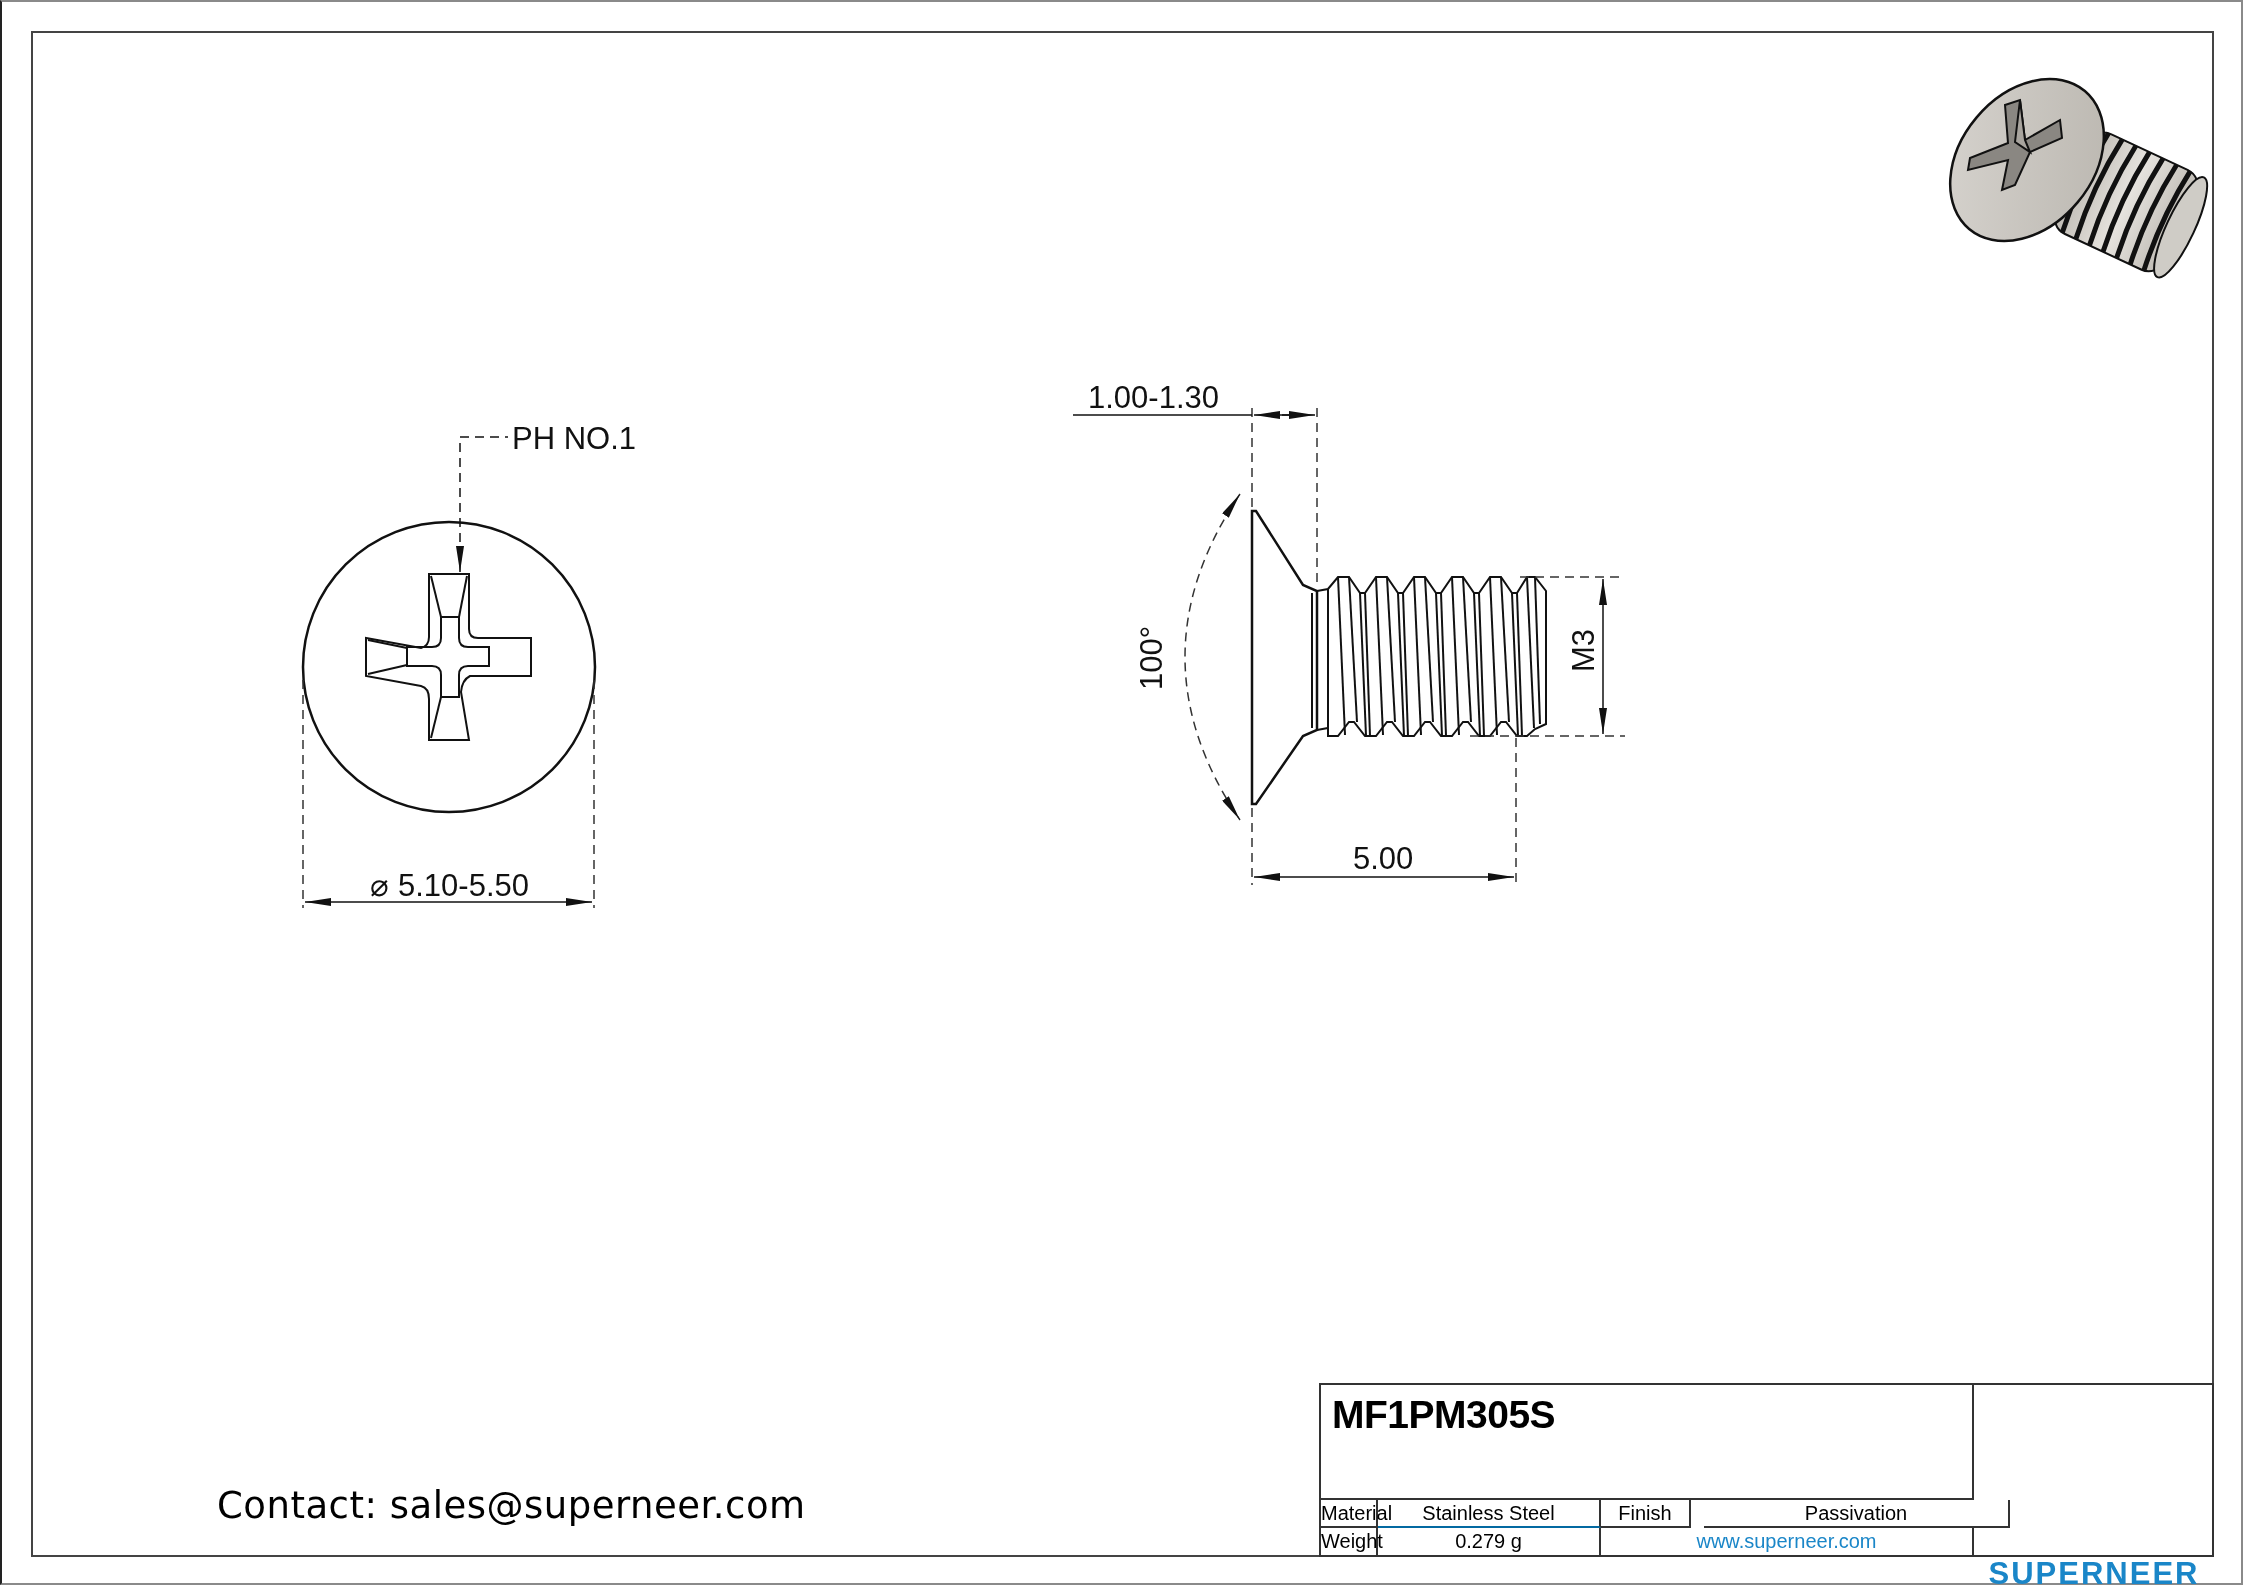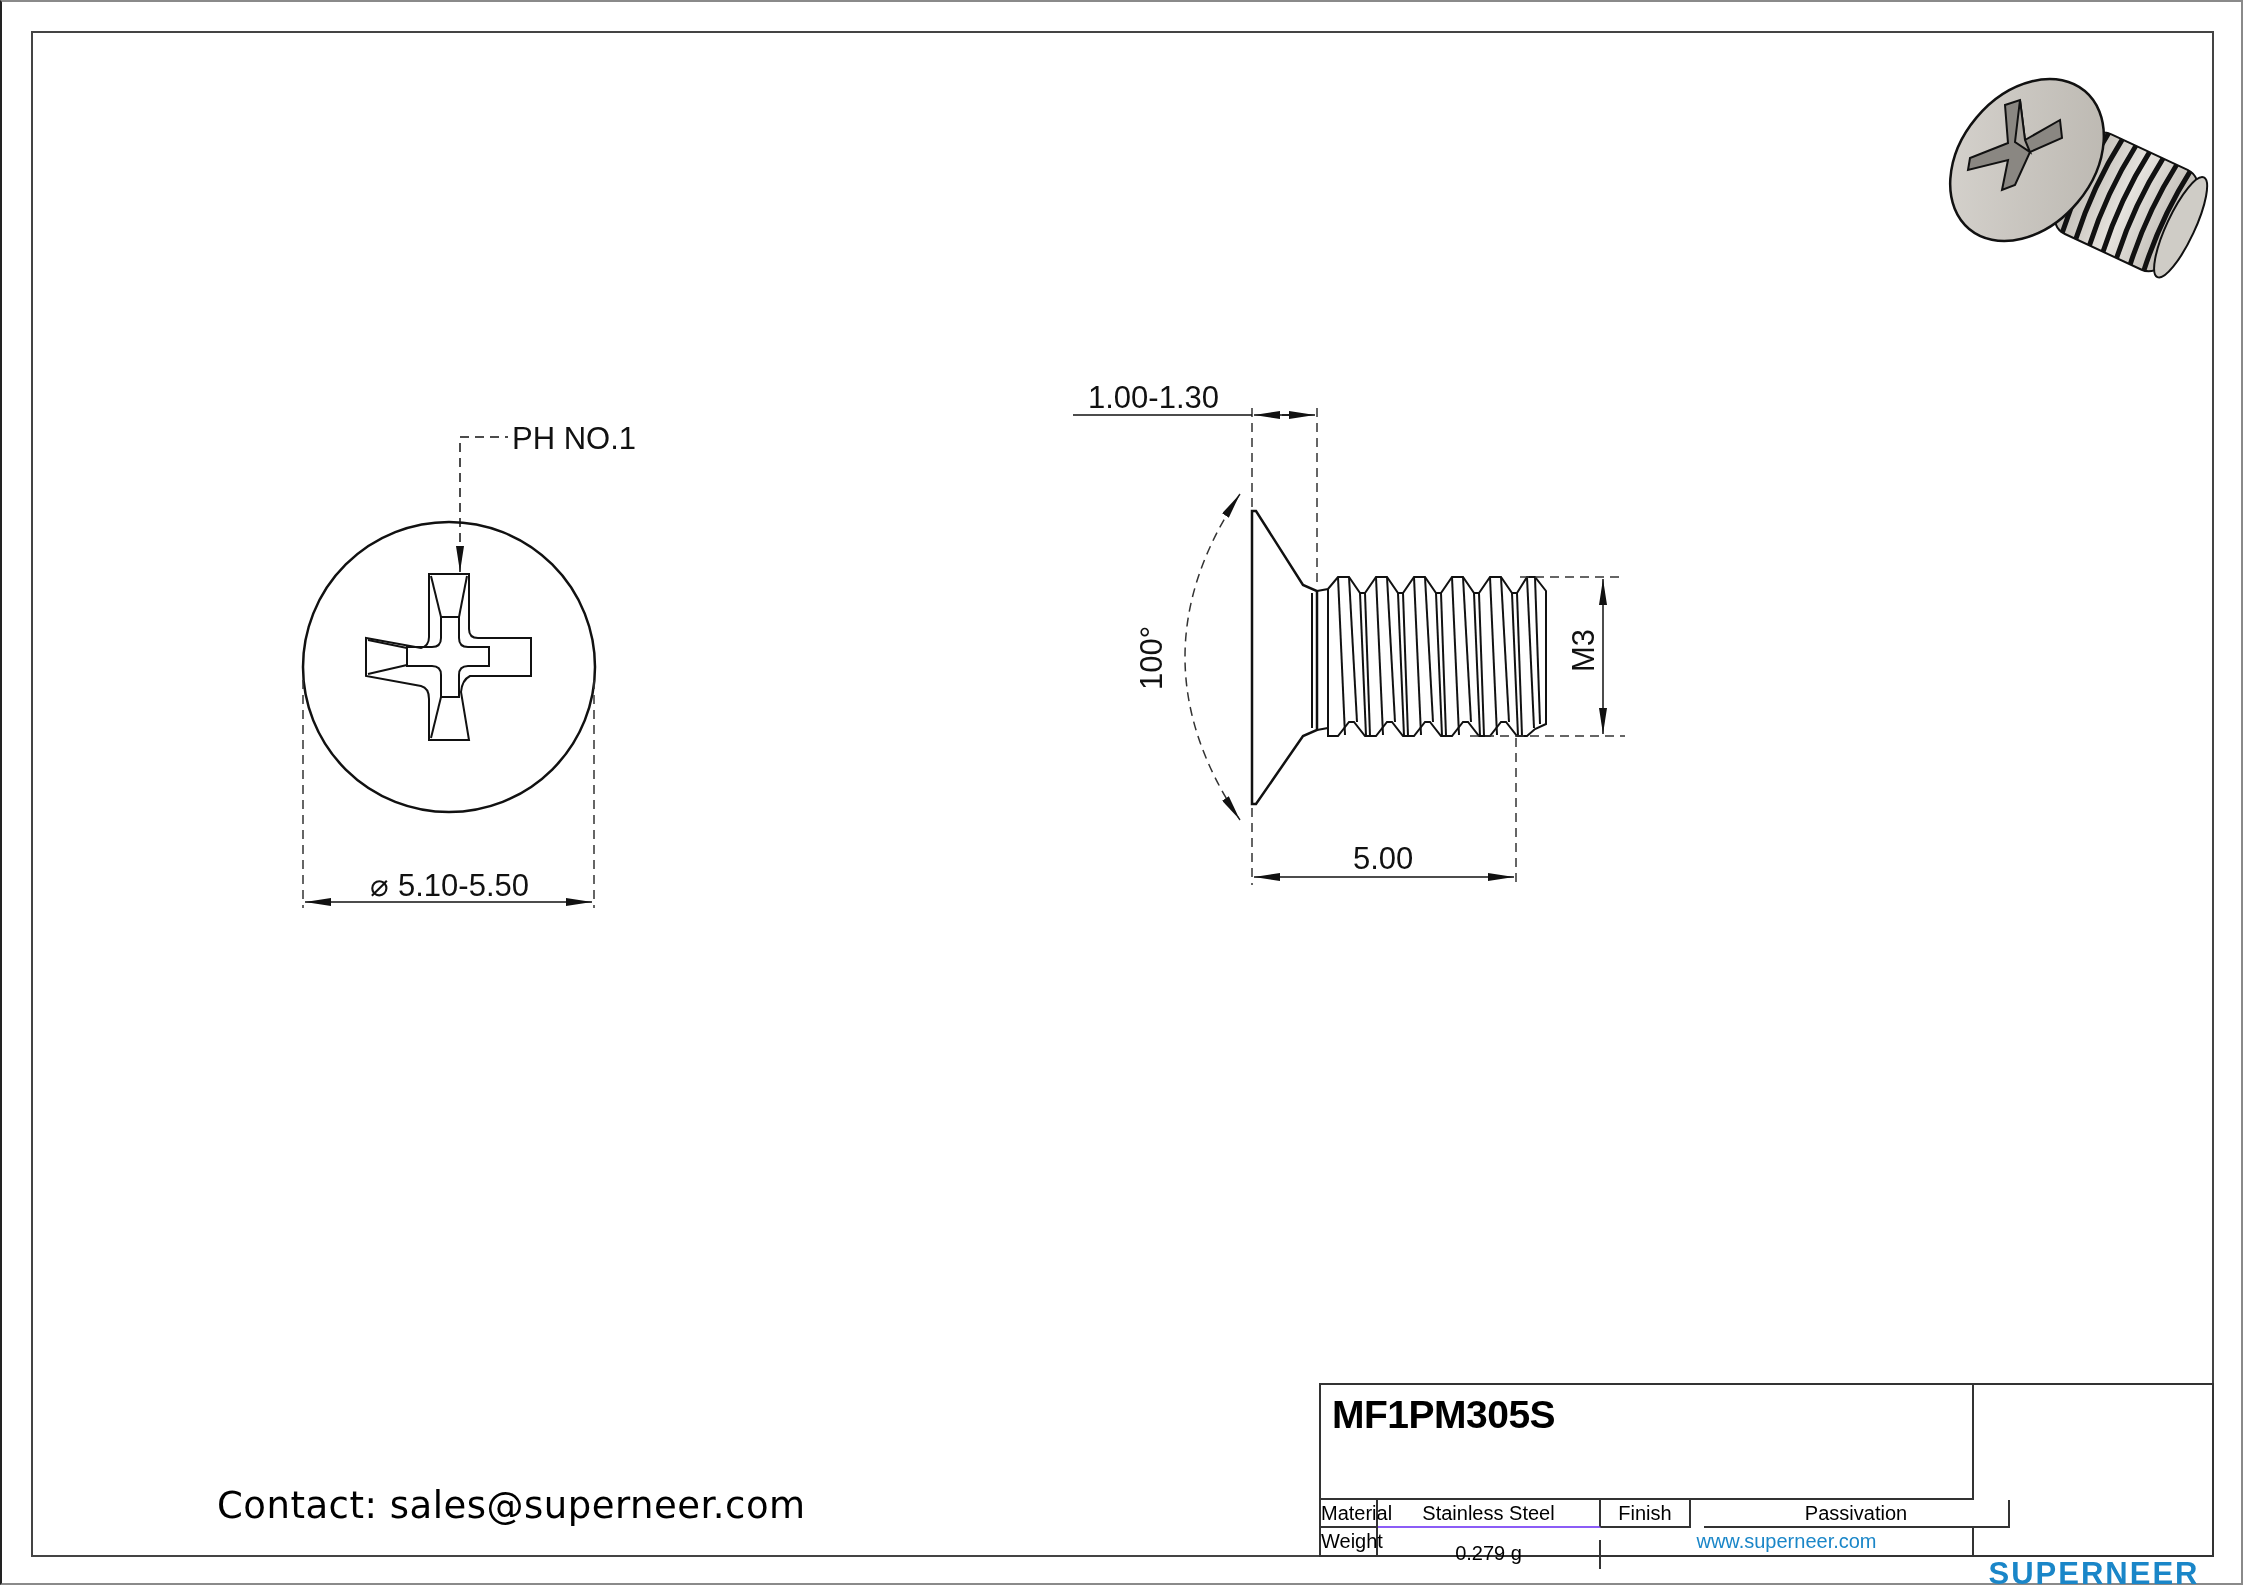--- a/index.html
+++ b/index.html
@@ -158,23 +158,23 @@
 </svg>
 
 <div class="contact">Contact: sales@superneer.com</div>
 
 <div class="title-block">
   <div class="tb-main">
     <div class="tb-part">MF1PM305S</div>
   </div>
   <div class="tb-grid">
     <div class="cell" style="left:0;top:0;width:57px;height:28px;border-right:2px solid #333;border-bottom:2px solid #333;">Material</div>
-    <div class="cell" style="left:57px;top:0;width:223px;height:28px;border-right:2px solid #333;border-bottom:2px solid #8b5cf6;">Stainless Steel</div>
+    <div class="cell" style="left:57px;top:0;width:223px;height:28px;border-right:2px solid #333;border-bottom:2px solid #0369a1;">Stainless Steel</div>
     <div class="cell" style="left:280px;top:0;width:90px;height:28px;border-right:2px solid #333;border-bottom:2px solid #333;">Finish</div>
     <div class="cell" style="left:383px;top:0;width:306px;height:28px;border-right:2px solid #333;border-bottom:2px solid #333;">Passivation</div>
     <div class="cell" style="left:0;top:28px;width:57px;height:29px;border-right:2px solid #333;">Weight</div>
-    <div class="cell" style="left:57px;top:40px;width:223px;height:29px;border-right:2px solid #333;">0.279 g</div>
+    <div class="cell" style="left:57px;top:28px;width:223px;height:29px;border-right:2px solid #333;">0.279 g</div>
     <div class="cell link" style="left:280px;top:28px;width:373px;height:29px;border-right:2px solid #333;">www.superneer.com</div>
   </div>
   <div class="tb-logo">
     <div class="tb-logo-text">SUPERNEER</div>
   </div>
 </div>
 
 </body></html>

